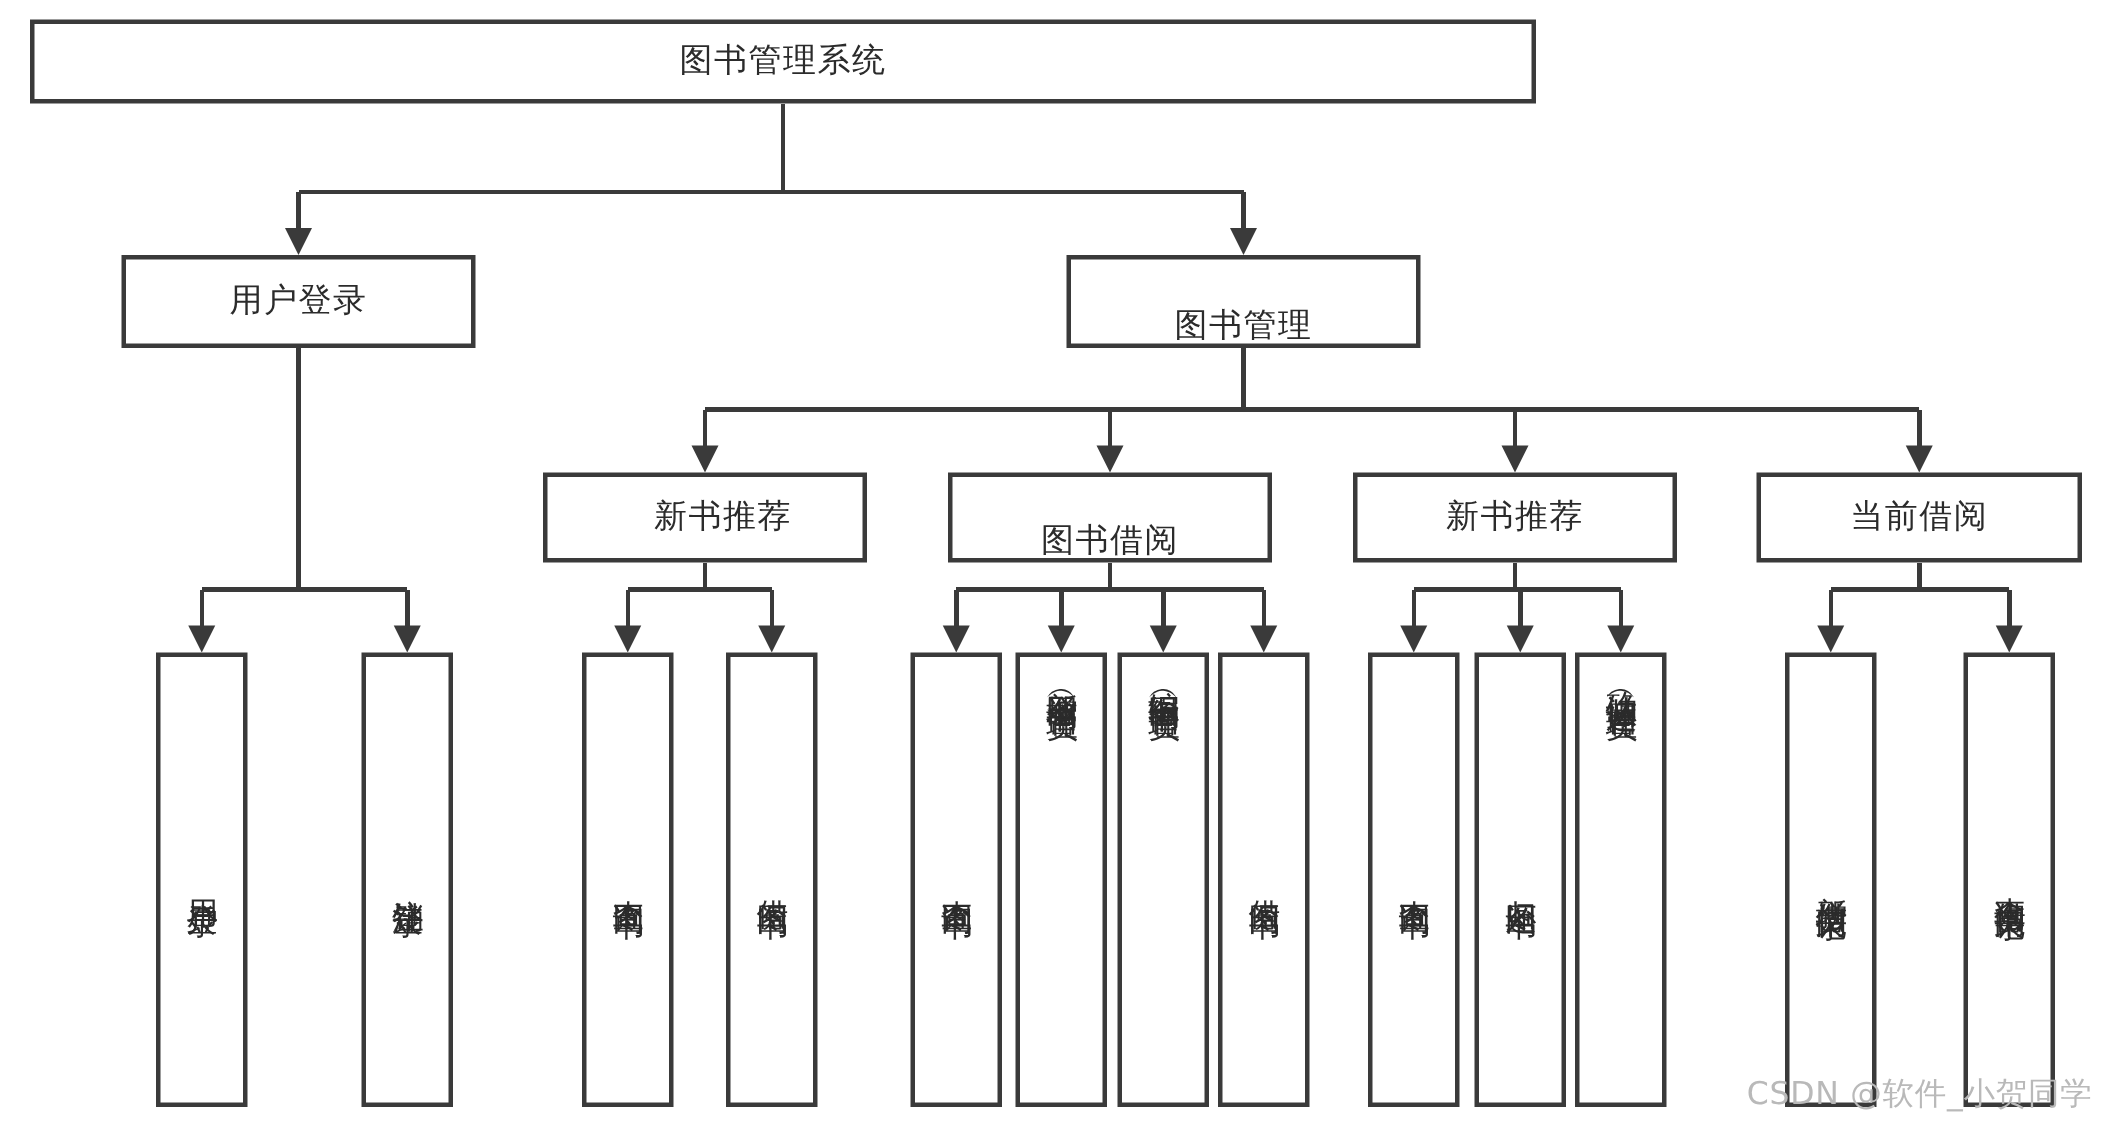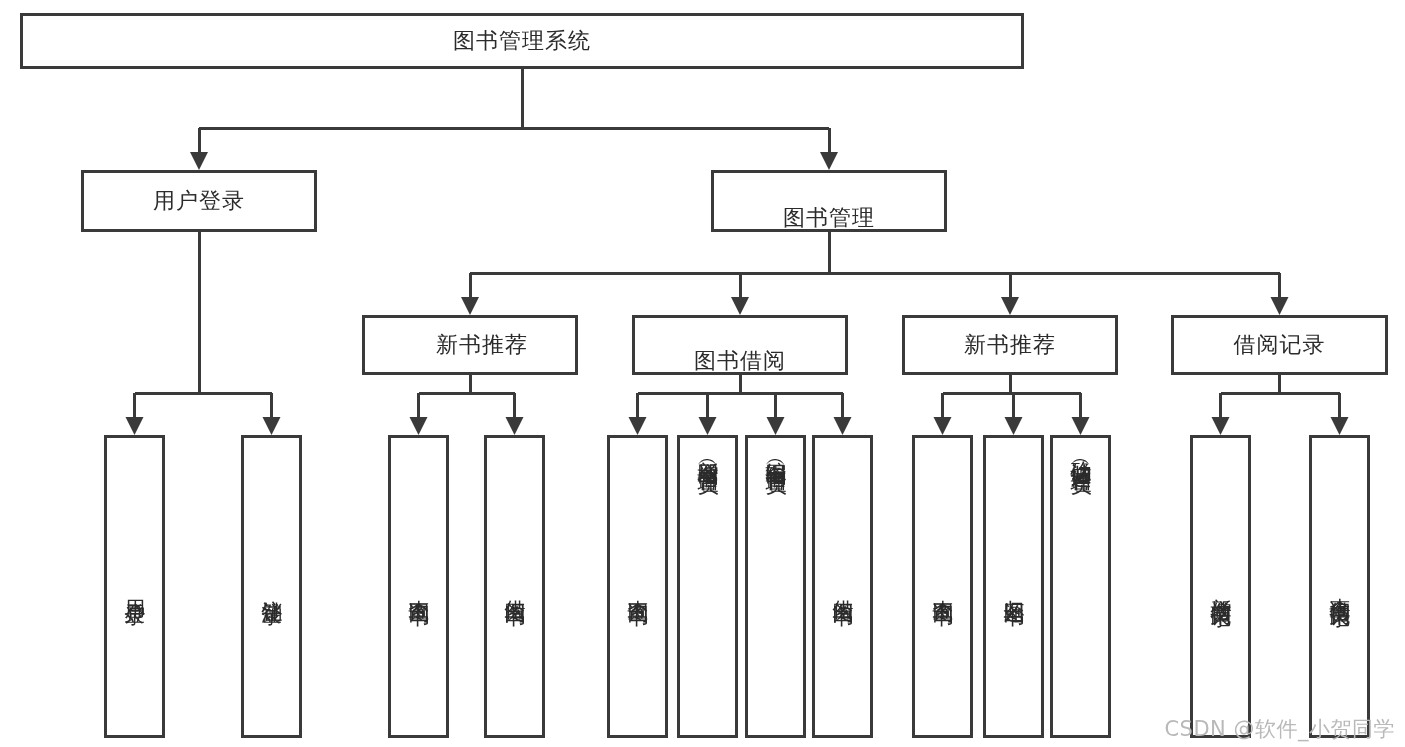--- a/index.html
+++ b/index.html
@@ -145,21 +145,21 @@
 
   <div class="node node-h" style="left:632px;top:315px;width:216px;height:60px;align-items:flex-end;">
     <span class="label">图书借阅</span>
   </div>
 
   <div class="node node-h" style="left:902px;top:315px;width:216px;height:60px;">
     <span class="label">新书推荐</span>
   </div>
 
   <div class="node node-h" style="left:1171px;top:315px;width:217px;height:60px;">
-    <span class="label">借阅记录</span>
+    <span class="label">当前借阅</span>
   </div>
 
   <div class="node node-v v-center" style="left:104px;top:435px;width:61px;height:303px;">
     <span class="label">用户登录</span>
   </div>
 
   <div class="node node-v v-center" style="left:241px;top:435px;width:61px;height:303px;">
     <span class="label">注销登录</span>
   </div>
 

